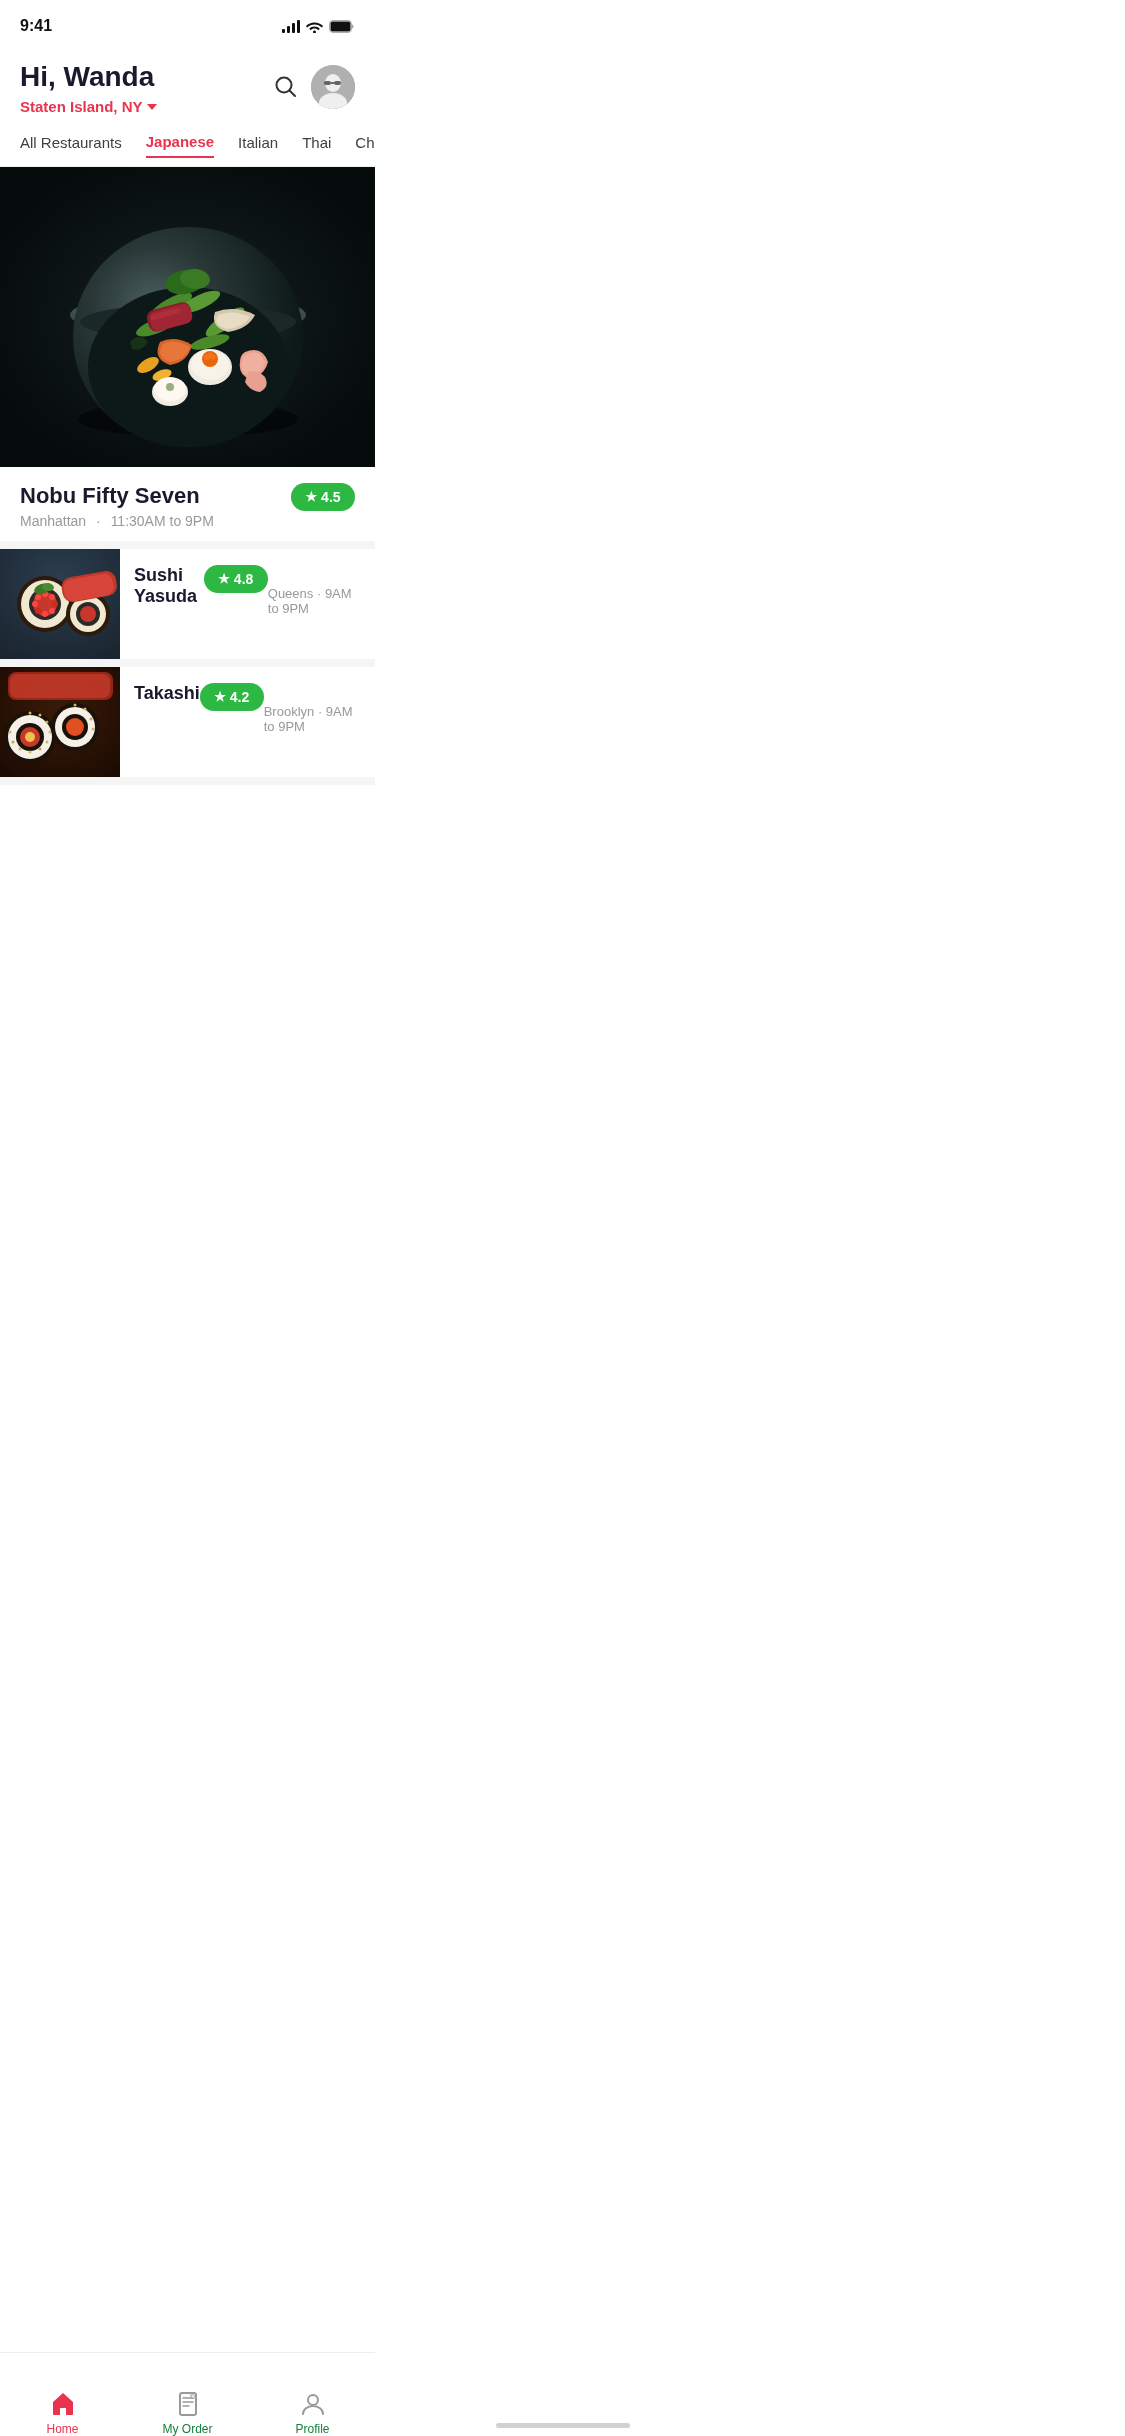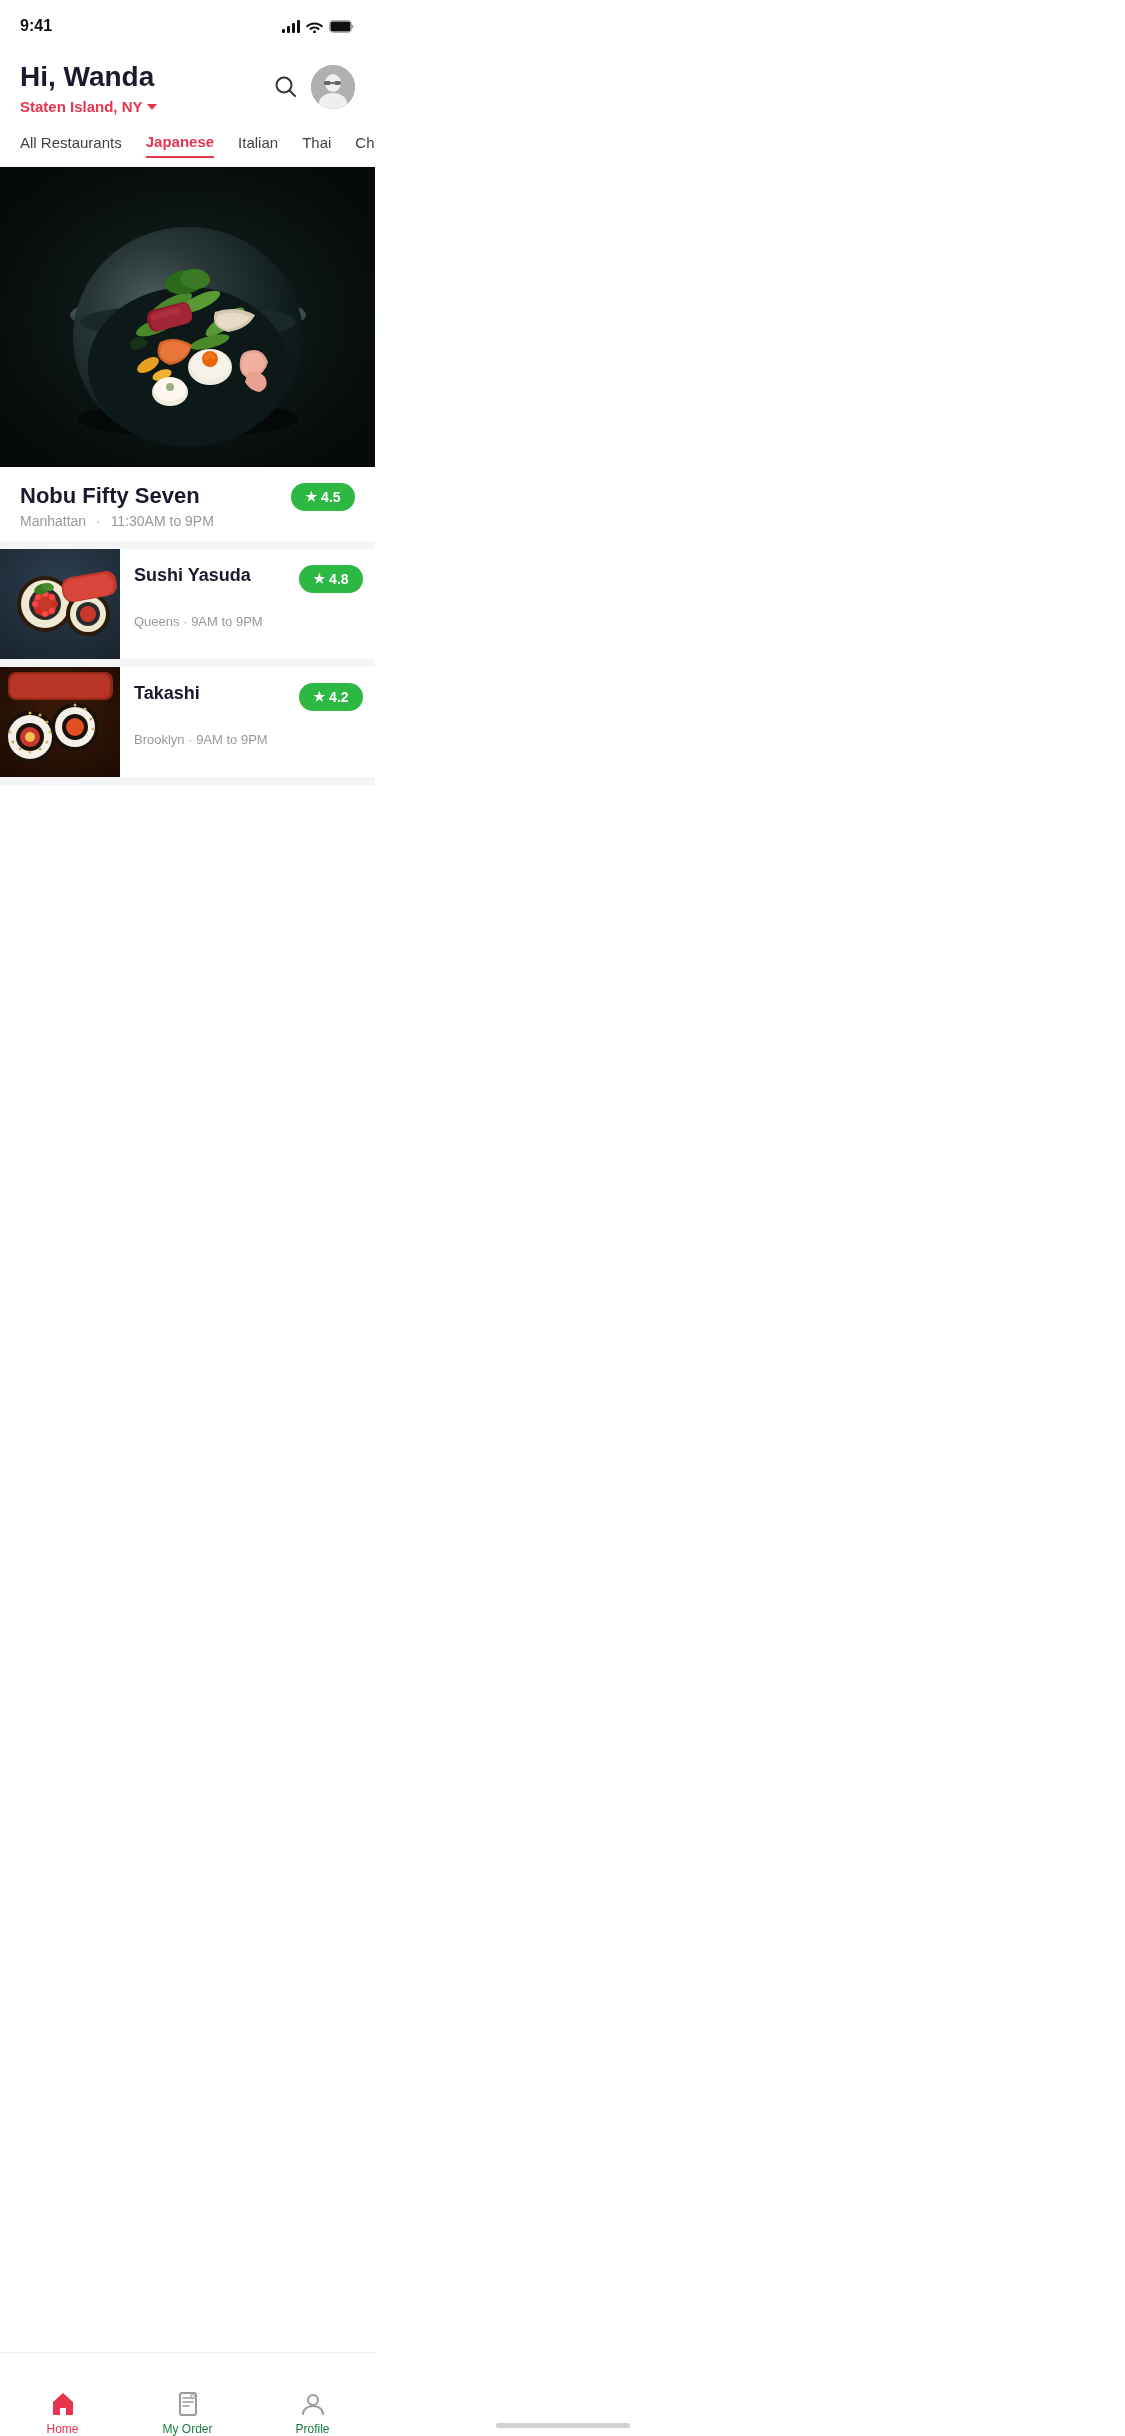--- a/index.html
+++ b/index.html
@@ -209,21 +209,21 @@
       width: 100%;
       height: 100%;
       background: linear-gradient(135deg, #8b4513 0%, #5a2d0c 30%, #2c1a0a 60%, #1a1005 100%);
       position: relative;
       overflow: hidden;
     }
     .list-info {
       flex: 1;
       padding: 16px 12px 12px 14px;
       display: flex;
-      flex-direction: column;
+      flex-direction: row;
       justify-content: flex-start;
     }
     .list-header {
       display: flex;
       justify-content: space-between;
       align-items: flex-start;
     }
     .list-name {
       font-size: 18px;
       font-weight: 700;

